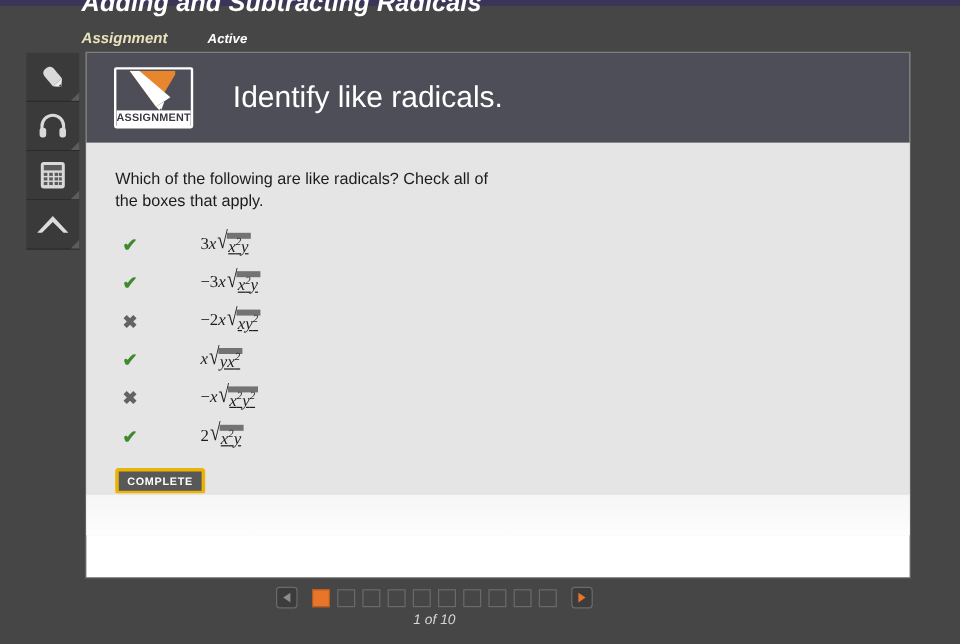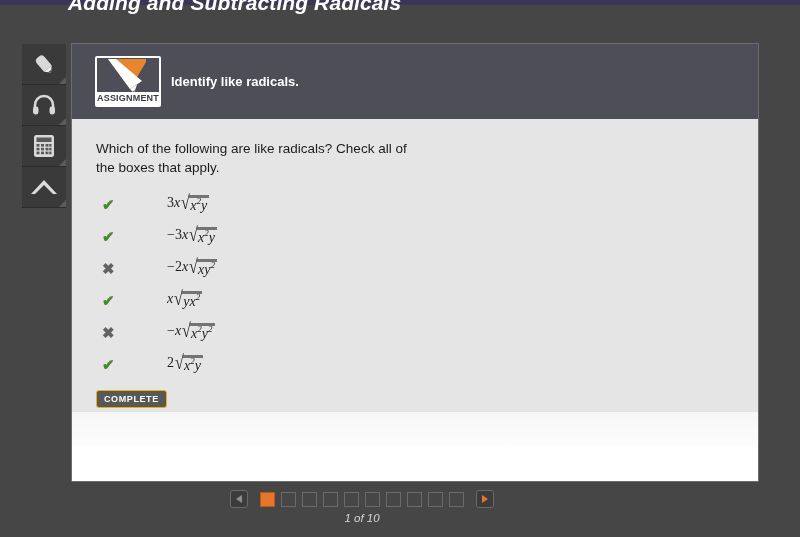--- a/index.html
+++ b/index.html
@@ -128,24 +128,24 @@
     height: 13px;
     background: #ffffff;
     color: #3a3a44;
     font-size: 9px;
     font-weight: bold;
     letter-spacing: 0.2px;
     text-align: center;
     line-height: 13px;
   }
   #card-title {
-    margin-left: 10px;
+    margin-left: 33px;
     color: #ffffff;
-    font-size: 13px;
-    font-weight: bold;
+    font-size: 25px;
+    font-weight: normal;
   }
 
   #card-body {
     position: relative;
     height: 327px;
     background: #e5e5e5;
     padding: 20px 0 0 24px;
     box-sizing: border-box;
   }
   #prompt {
@@ -189,37 +189,38 @@
     align-items: stretch;
     vertical-align: middle;
   }
   .radical .sign {
     font-style: normal;
     font-size: 20px;
     line-height: 14px;
     transform: scaleX(0.8);
   }
   .radicand {
-    border-top: 3px solid #737373;
+    border-top: 5px solid #737373;
     padding: 1px 2px 0 1px;
     margin-left: -2px;
+    text-decoration: underline;
   }
   sup { font-size: 9px; font-style: italic; vertical-align: super; line-height: 0; }
 
   #complete-badge {
     display: inline-block;
     margin-top: 10px;
     background: #585858;
     color: #ffffff;
     font-size: 9px;
     font-weight: bold;
     letter-spacing: 0.6px;
     padding: 3px 7px 3px 7px;
     border-radius: 3px;
-    border: 1px solid #eab308;
+    border: 3px solid #eab308;
   }
 
   #card-footer {
     position: absolute;
     left: 0; bottom: 0;
     width: 100%;
     height: 35px;
     background: linear-gradient(#f6f6f6, #fdfdfd);
     border-top: 1px solid #e2e2e2;
     box-sizing: border-box;
@@ -274,20 +275,24 @@
     color: #d6d6d6;
   }
 </style>
 </head>
 <body>
 
 <div id="top-strip"></div>
 
 <div id="page-header">
   <div id="lesson-title">Adding and Subtracting Radicals</div>
+  <div id="meta-row">
+    <span id="meta-assignment">Assignment</span>
+    <span id="meta-status">Active</span>
+  </div>
 </div>
 
 <div id="tool-rail">
 
   <div class="tool-btn">
     <span>
       <svg width="26" height="26" viewBox="0 0 26 26">
         <g transform="rotate(-40 13 13)">
           <rect x="8" y="4" width="10" height="13" rx="4" fill="#d9d9d9"></rect>
           <rect x="8" y="14" width="10" height="5" fill="#d9d9d9"></rect>

